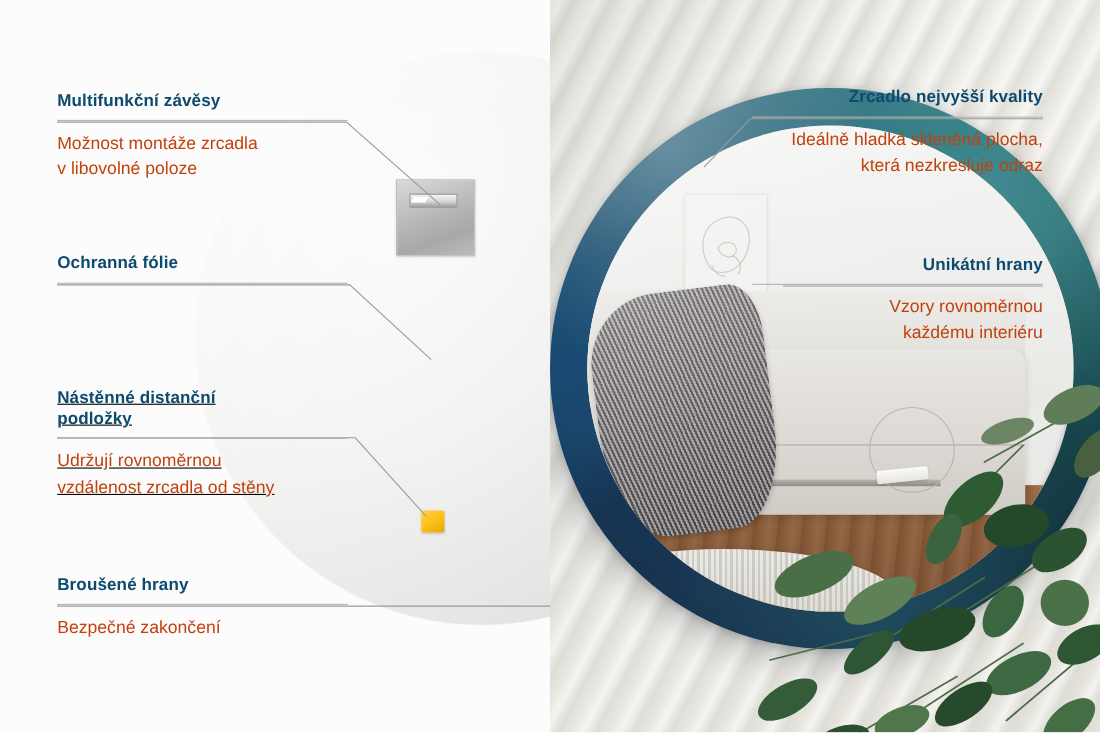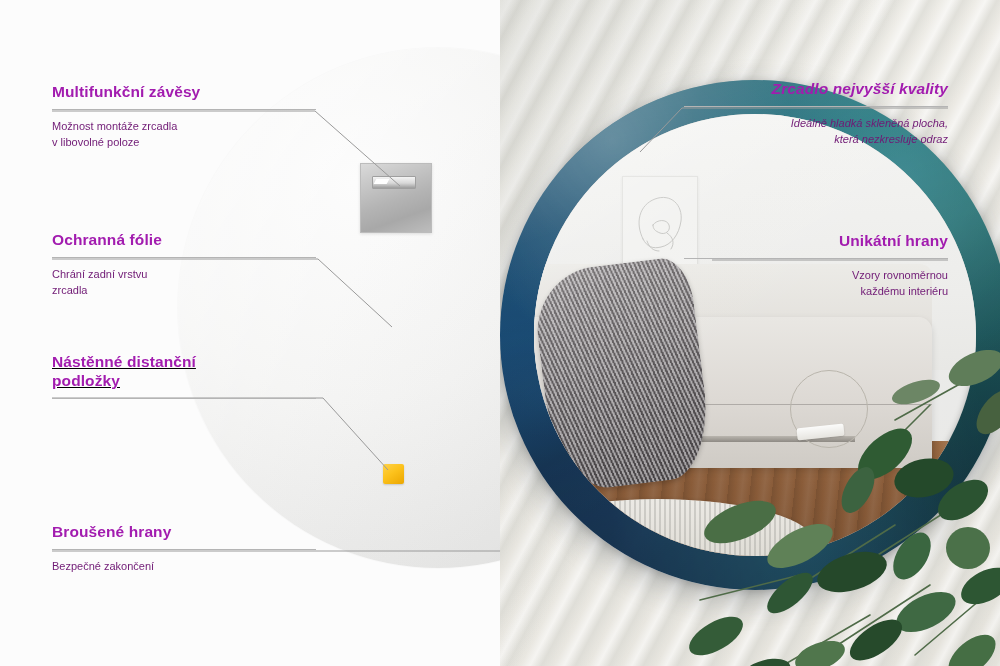--- a/index.html
+++ b/index.html
@@ -181,26 +181,26 @@
     pointer-events:none;
   }
 
   
   .foliage{position:absolute;right:-10px;bottom:-14px;width:330px;height:330px;pointer-events:none;}
   .foliage svg{width:100%;height:100%;display:block;}
 
   
   .callout{position:absolute;width:264px;}
   .callout h3{
-    margin:0 0 8px 0;font-size:15.5px;font-weight:700;color:#a21caf;
+    margin:0 0 8px 0;font-size:15.5px;font-weight:700;color:#0c4a6e;
     line-height:1.24;letter-spacing:.1px;
   }
   .callout .rule{height:1px;background:#b4b4b4;width:100%;}
   .callout p{
-    margin:9px 0 0 0;font-size:11px;line-height:1.45;color:#701a75;font-weight:400;
+    margin:9px 0 0 0;font-size:16px;line-height:1.45;color:#c2410c;font-weight:400;
   }
   .callout.right{text-align:right;}
 
   
   .leaders{position:absolute;left:0;top:0;width:1000px;height:666px;pointer-events:none;}
 </style>
 </head>
 <body>
 
 <div id="stage">
@@ -306,41 +306,41 @@
     <div class="rule"></div>
     <p>
       <span>Možnost montáže zrcadla</span><br>
       <span>v libovolné poloze</span>
     </p>
   </div>
 
   <div class="callout" style="left:52px;top:230px;">
     <h3>Ochranná fólie</h3>
     <div class="rule"></div>
-    <p>
-      <span>Chrání zadní vrstvu</span><br>
-      <span>zrcadla</span>
-    </p>
   </div>
 
   <div class="callout" style="left:52px;top:352px;text-decoration:underline;">
     <h3>
       <span>Nástěnné distanční</span><br>
       <span>podložky</span>
     </h3>
     <div class="rule"></div>
+    <p>
+      <span>Udržují rovnoměrnou</span><br>
+      <span>vzdálenost zrcadla od stěny</span>
+    </p>
   </div>
 
   <div class="callout" style="left:52px;top:522px;">
     <h3>Broušené hrany</h3>
     <div class="rule"></div>
     <p>Bezpečné zakončení</p>
   </div>
 
-  <div class="callout right" style="left:684px;top:79px;width:264px;font-style:italic;">
+  <div class="callout right" style="left:684px;top:79px;width:264px;">
     <h3>Zrcadlo nejvyšší kvality</h3>
     <div class="rule"></div>
     <p>
       <span>Ideálně hladká skleněná plocha,</span><br>
       <span>která nezkresluje odraz</span>
     </p>
   </div>
 
   <div class="callout right" style="left:684px;top:231px;width:264px;">
     <h3>Unikátní hrany</h3>

